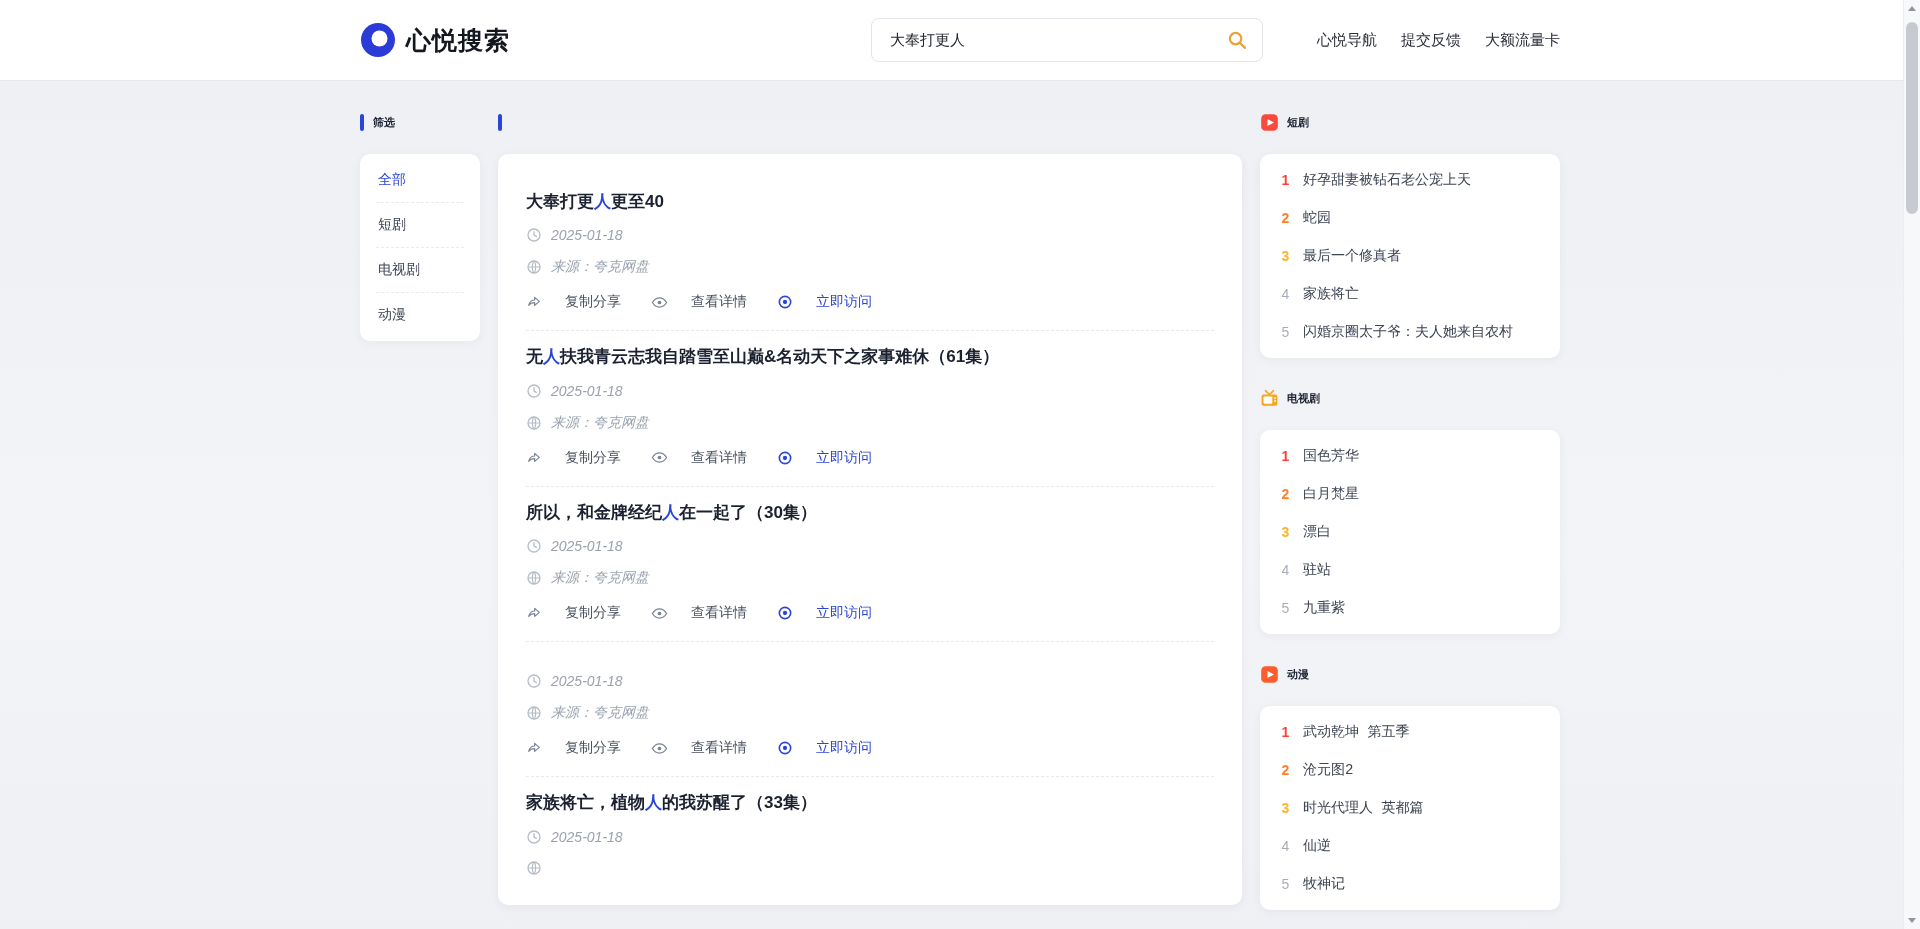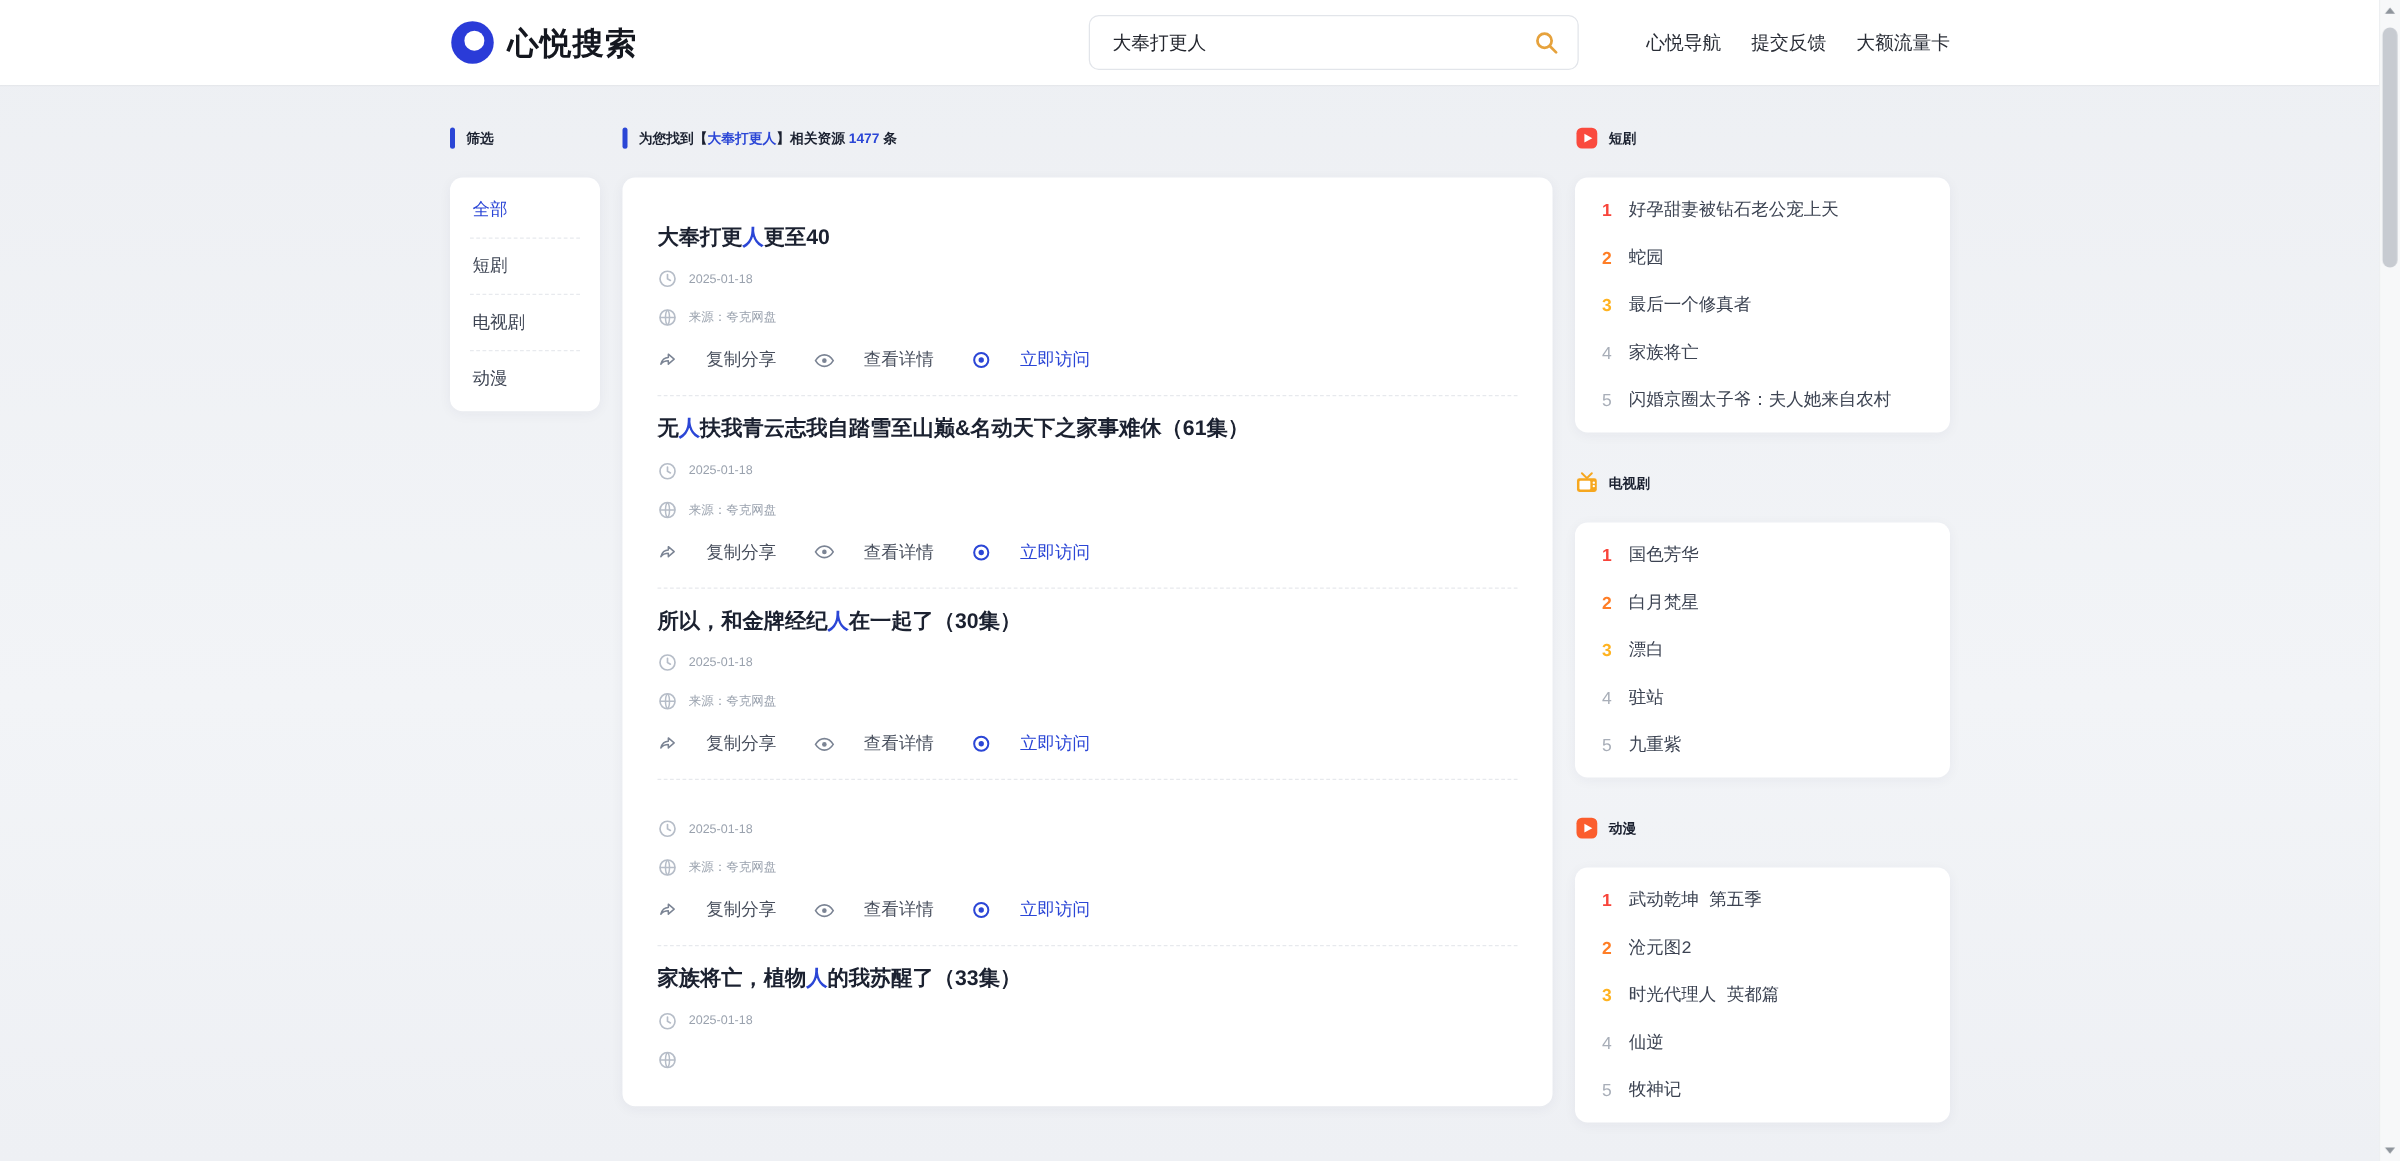--- a/index.html
+++ b/index.html
@@ -12,21 +12,21 @@
   html,body{margin:0;padding:0;}
   body{
     width:1920px;height:929px;overflow:hidden;
     background:linear-gradient(180deg,#edeff3 0%,#f2f4f7 60%,#eef0f4 100%);
     font-family:"Liberation Sans","DejaVu Sans",sans-serif;
     color:var(--title);
   }
   .container{width:1200px;margin:0 auto;}
 
   
-  .topbar{background:#ffffff;height:68px;box-shadow:0 1px 0 rgba(0,0,0,0.03);}
+  .topbar{background:#ffffff;height:80px;box-shadow:0 1px 0 rgba(0,0,0,0.03);}
   .topbar-inner{display:flex;align-items:center;height:100%;}
   .brand{display:flex;align-items:center;gap:10px;cursor:pointer;}
   .brand-name{font-size:25px;font-weight:700;color:#14171f;letter-spacing:1px;}
   .searchbox{
     margin-left:auto;width:392px;height:44px;background:#fff;
     border:1px solid #e2e5ea;border-radius:8px;
     display:flex;align-items:center;padding:0 8px 0 16px;
   }
   .search-input{flex:1;border:none;outline:none;background:transparent;font-size:15px;color:#23262e;font-family:inherit;}
   .search-btn{border:none;background:none;padding:4px 6px;cursor:pointer;display:flex;align-items:center;}
@@ -50,21 +50,21 @@
   .filter-item:last-child{border-bottom:none;}
   .filter-item.active{color:var(--accent);}
 
   
   .results-card{padding:22px 28px 10px;}
   .notice{text-align:center;font-size:13px;color:#aab1bc;margin:2px 0 10px;cursor:pointer;}
   .result{padding:16px 0 19px;border-bottom:1px dashed #e7e9ed;}
   .result:last-child{border-bottom:none;}
   .result-title{margin:0;font-size:17px;font-weight:700;color:var(--title);cursor:pointer;line-height:1.2;}
   .hl{color:var(--accent);}
-  .meta{display:flex;align-items:center;gap:9px;margin-top:15px;font-size:10px;color:var(--meta);}
+  .meta{display:flex;align-items:center;gap:9px;margin-top:15px;font-size:14px;color:var(--meta);font-style:italic;}
   .meta svg{flex:none;display:block;}
   .actions{display:flex;align-items:center;gap:30px;margin-top:17px;}
   .action{display:flex;align-items:center;gap:23px;font-size:14px;color:#49505e;text-decoration:none;cursor:pointer;}
   .action svg{display:block;}
   .action.visit{color:var(--accent);font-weight:500;}
 
   
   .rank-section + .rank-section{margin-top:28px;}
   .rank-header{gap:8px;}
   .rank-card{padding:7px 18px;}
@@ -130,23 +130,20 @@
       <div class="filter-item active">全部</div>
       <div class="filter-item">短剧</div>
       <div class="filter-item">电视剧</div>
       <div class="filter-item">动漫</div>
     </div>
   </aside>
 
   <main class="results-col">
     <div class="col-header">
       <span class="vbar"></span>
-      <span>
-        <span>为您找到【</span><span class="hl">大奉打更人</span><span>】相关资源 </span><span class="hl">1477</span><span> 条</span>
-      </span>
     </div>
 
     <div class="card results-card">
 
       <article class="result">
         <h3 class="result-title"><span>大奉打更</span><span class="hl">人</span><span>更至40</span></h3>
         <div class="meta">
           <span style="display:flex;">
               <svg width="16" height="16" viewBox="0 0 24 24">
                 <circle cx="12" cy="12" r="9" fill="none" stroke="#b6bdc8" stroke-width="2"></circle>

